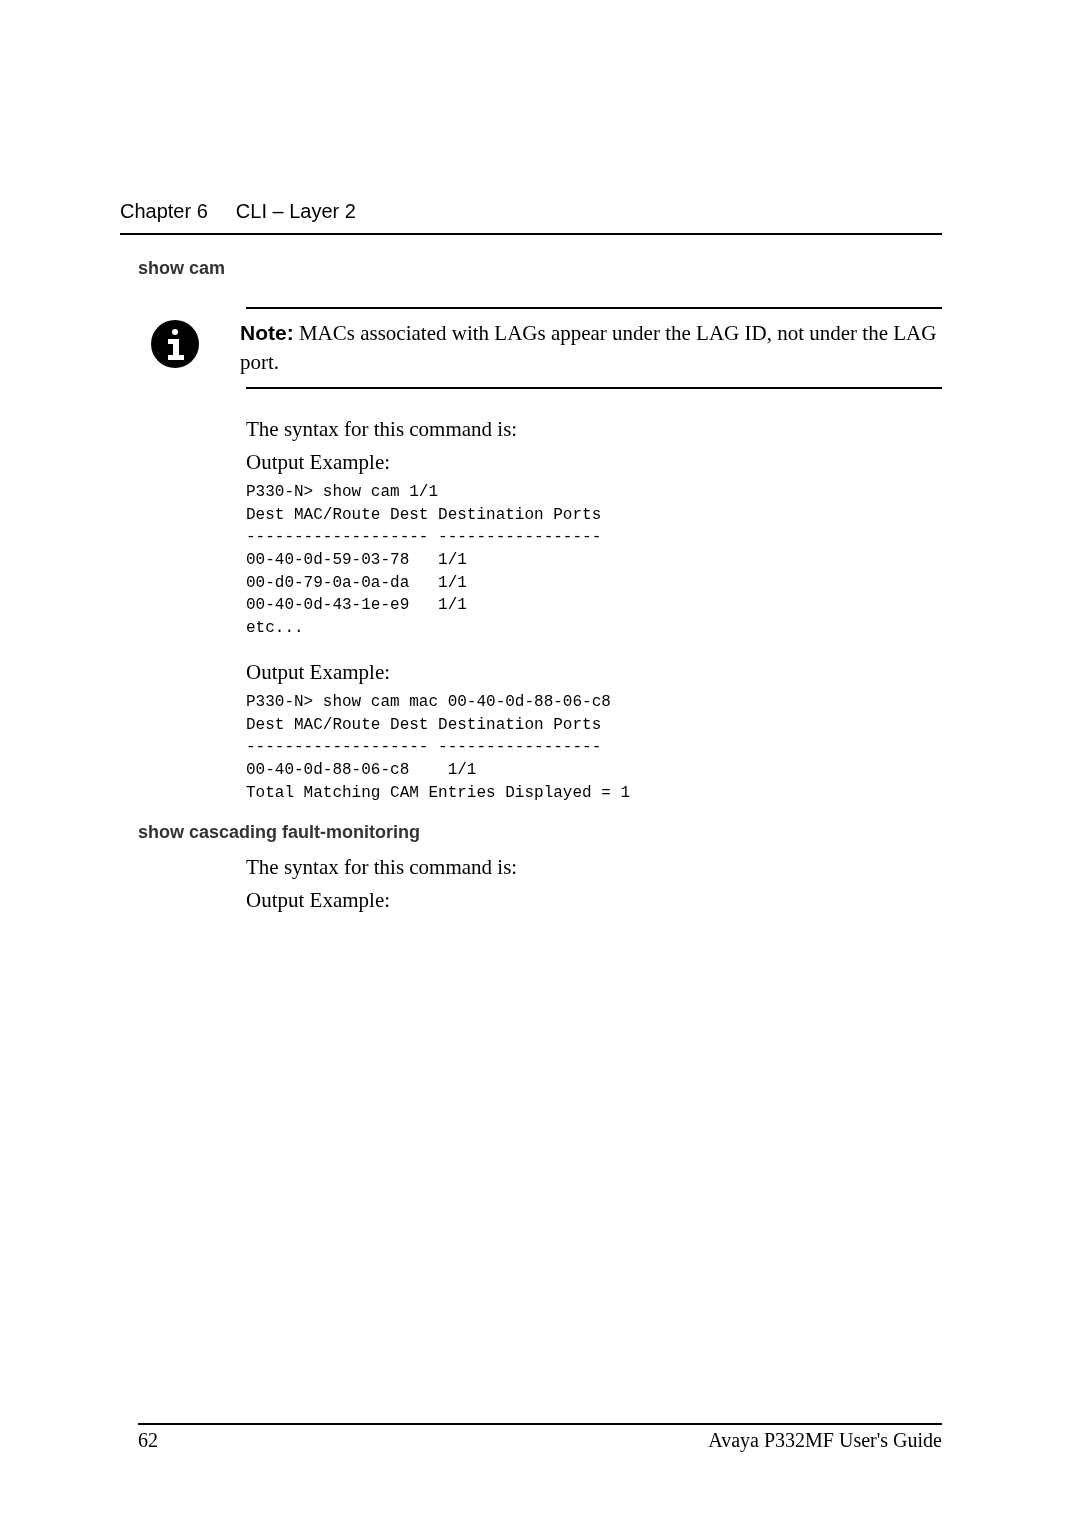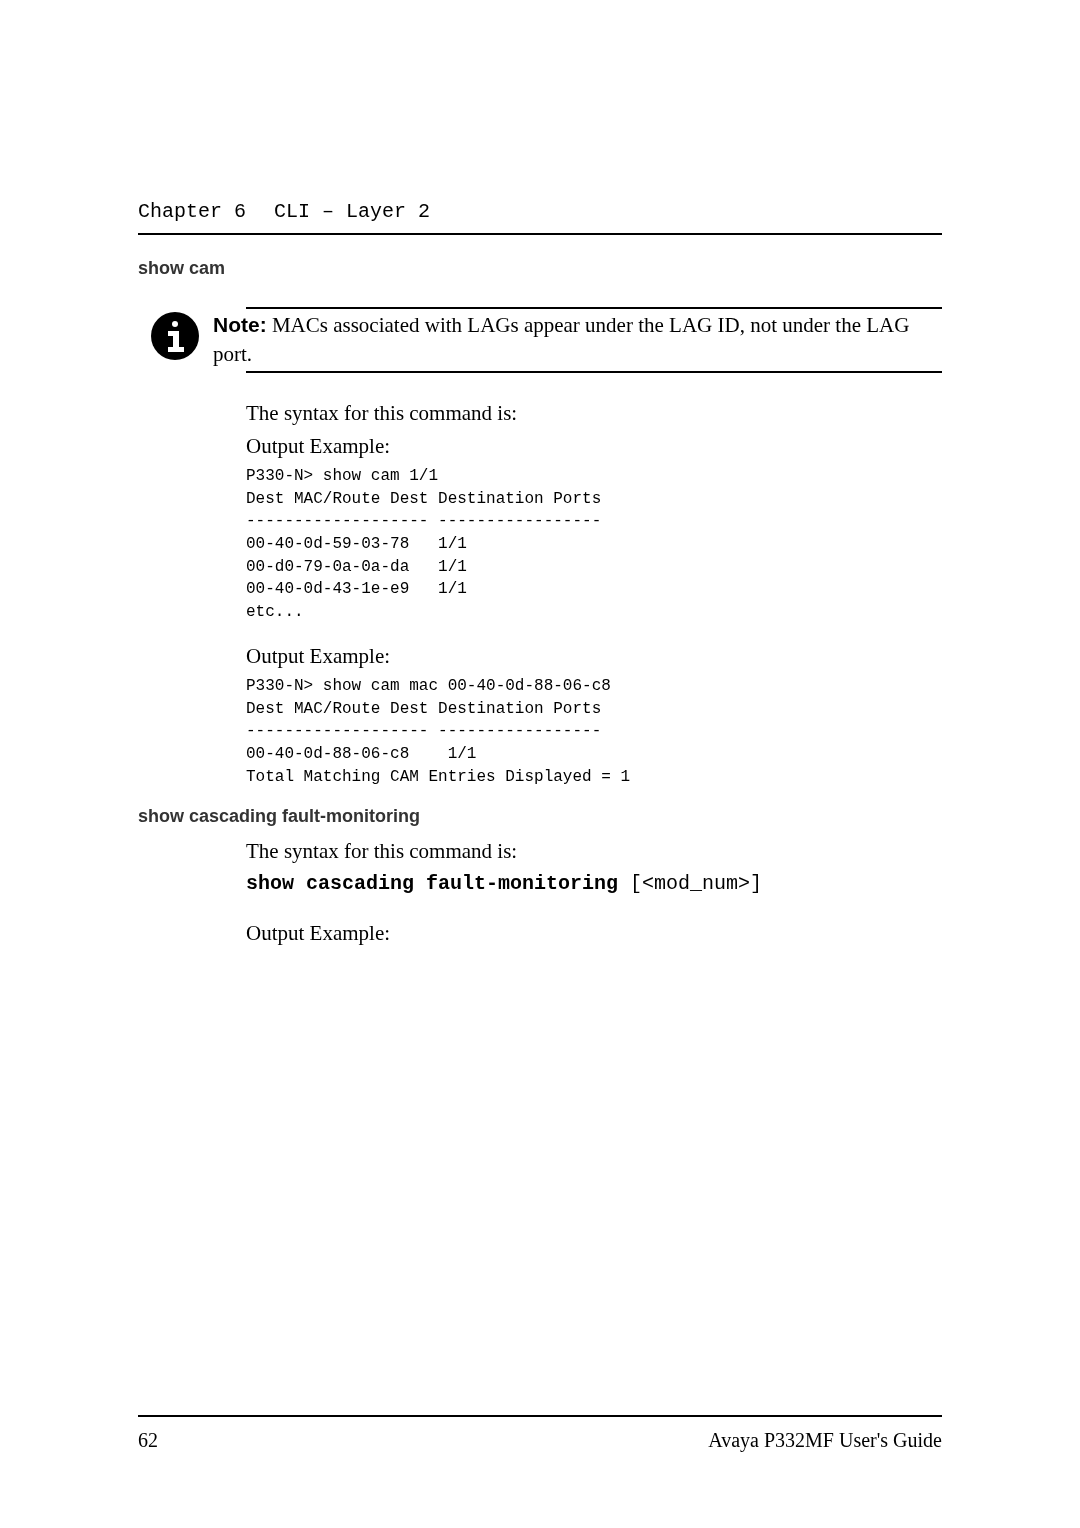--- a/index.html
+++ b/index.html
@@ -14,24 +14,24 @@
   }
   .page {
     position: relative;
     width: 1080px;
     height: 1528px;
     padding: 200px 138px 60px 138px;
   }
   .header {
     position: absolute;
     top: 200px;
-    left: 138px;
+    left: 120px;
     right: 138px;
     font-size: 20px;
-    font-family: Liberation Mono, monospace;
+    font-family: Liberation Sans, sans-serif;
   }
   .header-inner {
     display: flex;
     gap: 28px;
     padding-bottom: 10px;
     border-bottom: 2px solid #000;
   }
   .body {
     position: absolute;
     top: 244px;
@@ -66,24 +66,24 @@
     font-size: 16px;
     line-height: 1.42;
     white-space: pre;
     margin-bottom: 18px;
   }
   .bold { font-weight: bold; }
   .note {
     border-top: 2px solid #000;
     border-bottom: 2px solid #000;
     margin: 28px 0 26px 0;
-    padding: 2px 0;
+    padding: 10px 0;
     display: flex;
     align-items: flex-start;
-    gap: 7px;
+    gap: 34px;
   }
   .note-icon {
     flex: 0 0 auto;
     width: 68px;
     height: 50px;
     display: flex;
     align-items: center;
     justify-content: flex-start;
     margin-left: -108px;
     padding-left: 10px;
@@ -100,21 +100,21 @@
   .note-label {
     font-family: Arial, Helvetica, sans-serif;
     font-weight: bold;
   }
   .footer {
     position: absolute;
     left: 138px;
     right: 138px;
     bottom: 76px;
     border-top: 2px solid #000;
-    padding-top: 12px;
+    padding-top: 4px;
     display: flex;
     justify-content: space-between;
     font-size: 20px;
   }
 </style>
 </head>
 <body>
 
 <div class="page">
 
@@ -166,23 +166,20 @@
 Total Matching CAM Entries Displayed = 1</div>
 
     </div>
 
     <div class="cmd-heading">show cascading fault-monitoring</div>
 
     <div class="inset">
 
 
       <div class="prose" style="margin-bottom:4px;">The syntax for this command is:</div>
-      <div class="mono" style="margin-bottom:20px;">
-        <span class="bold">show cascading fault-monitoring</span><span> [&lt;mod_num&gt;]</span>
-      </div>
 
       <div class="prose" style="margin-bottom:4px;">Output Example:</div>
 
     </div>
 
   </div>
 
   <div class="footer">
     <span>62</span>
     <span>Avaya P332MF User's Guide</span>

